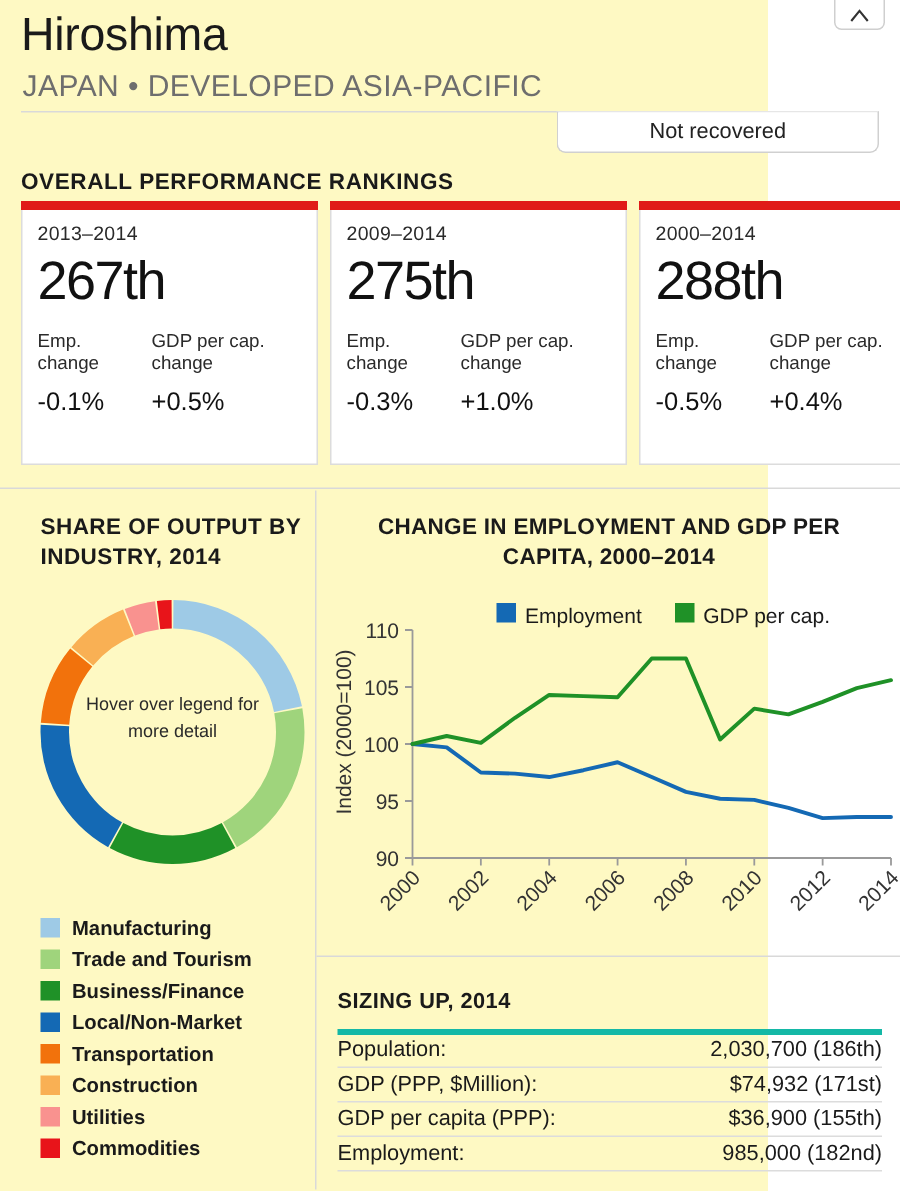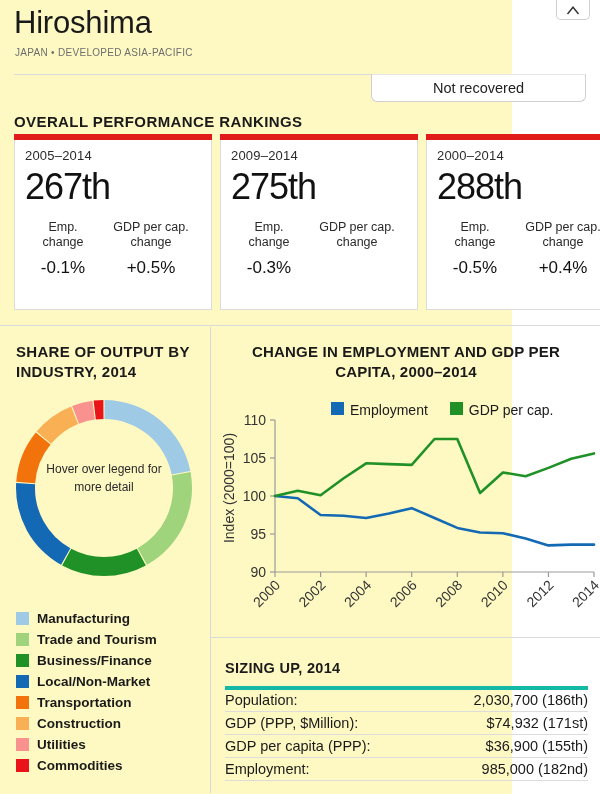--- a/index.html
+++ b/index.html
@@ -15,21 +15,21 @@
 
   
   #header { position:absolute; left:0; top:0; width:600px; height:75px; }
   #city-title {
     position:absolute; left:14px; top:4px;
     font-size:31px; font-weight:400; letter-spacing:-0.2px;
     color:#1a1a1a; line-height:38px; white-space:nowrap;
   }
   #city-subtitle {
     position:absolute; left:15px; top:47px;
-    font-size:10px; font-weight:400; color:#6e6e6e;
+    font-size:20px; font-weight:400; color:#6e6e6e;
     letter-spacing:0.3px; white-space:nowrap;
   }
   #close-button {
     position:absolute; right:10px; top:-9px;
     width:34px; height:29px;
     border:1px solid #cfcfcf; border-top:none;
     border-radius:0 0 5px 5px;
     background:#fff;
     display:flex; align-items:flex-end; justify-content:center;
     padding-bottom:3px;
@@ -69,38 +69,38 @@
     position:absolute; left:-1px; right:-1px; top:-6px;
     height:6px; background:#e01b19;
   }
   .rank-period {
     margin-top:8px; font-size:13px; color:#2a2a2a; letter-spacing:0.2px;
   }
   .rank-value {
     font-size:36px; font-weight:400; line-height:46px;
     letter-spacing:-1px; color:#111; margin-top:1px;
   }
-  .rank-metrics { display:flex; margin-top:10px;text-align:center; }
+  .rank-metrics { display:flex; margin-top:10px; }
   .rank-metric { flex:0 0 auto; }
   .rank-metric.m1 { width:76px; }
   .rank-metric.m2 { width:100px; }
   .metric-label {
     font-size:12.5px; line-height:15px; color:#2a2a2a;
   }
   .metric-value {
     font-size:17px; line-height:22px; color:#111; margin-top:7px;
   }
 
   
   #div-h-top { position:absolute; left:0; top:325px; width:600px; height:1px; background:#d9d9d9; }
   #div-v { position:absolute; left:210px; top:327px; width:1px; height:466px; background:#d9d9d9; }
   #div-h-mid { position:absolute; left:211px; top:637px; width:389px; height:1px; background:#d9d9d9; }
 
   
-  #donut-panel { position:absolute; left:0; top:330px; width:210px; height:464px; }
+  #donut-panel { position:absolute; left:11px; top:330px; width:210px; height:464px; }
   #donut-heading {
     position:absolute; left:16px; top:12px; width:180px;
     font-size:15px; font-weight:700; letter-spacing:0.3px;
     line-height:20px; color:#1a1a1a;
   }
   #donut-wrap { position:absolute; left:14px; top:68px; width:180px; height:180px; }
   #donut-center-text {
     position:absolute; left:18px; top:62px; width:144px;
     text-align:center; font-size:12px; line-height:18px; color:#2a2a2a;
   }
@@ -171,21 +171,21 @@
     <div id="header-rule"></div>
     <div id="status-badge">Not recovered</div>
   </div>
 
   <div id="rankings-heading">OVERALL PERFORMANCE RANKINGS</div>
 
   <div id="rankings-row">
 
     <div class="rank-card">
       <div class="topbar"></div>
-      <div class="rank-period">2005–2014</div>
+      <div class="rank-period">2013–2014</div>
       <div class="rank-value">267th</div>
       <div class="rank-metrics">
         <div class="rank-metric m1">
           <div class="metric-label">Emp.</div>
           <div class="metric-label">change</div>
           <div class="metric-value">-0.1%</div>
         </div>
         <div class="rank-metric m2">
           <div class="metric-label">GDP per cap.</div>
           <div class="metric-label">change</div>
@@ -200,20 +200,21 @@
       <div class="rank-value">275th</div>
       <div class="rank-metrics">
         <div class="rank-metric m1">
           <div class="metric-label">Emp.</div>
           <div class="metric-label">change</div>
           <div class="metric-value">-0.3%</div>
         </div>
         <div class="rank-metric m2">
           <div class="metric-label">GDP per cap.</div>
           <div class="metric-label">change</div>
+          <div class="metric-value">+1.0%</div>
         </div>
       </div>
     </div>
 
     <div class="rank-card">
       <div class="topbar"></div>
       <div class="rank-period">2000–2014</div>
       <div class="rank-value">288th</div>
       <div class="rank-metrics">
         <div class="rank-metric m1">

